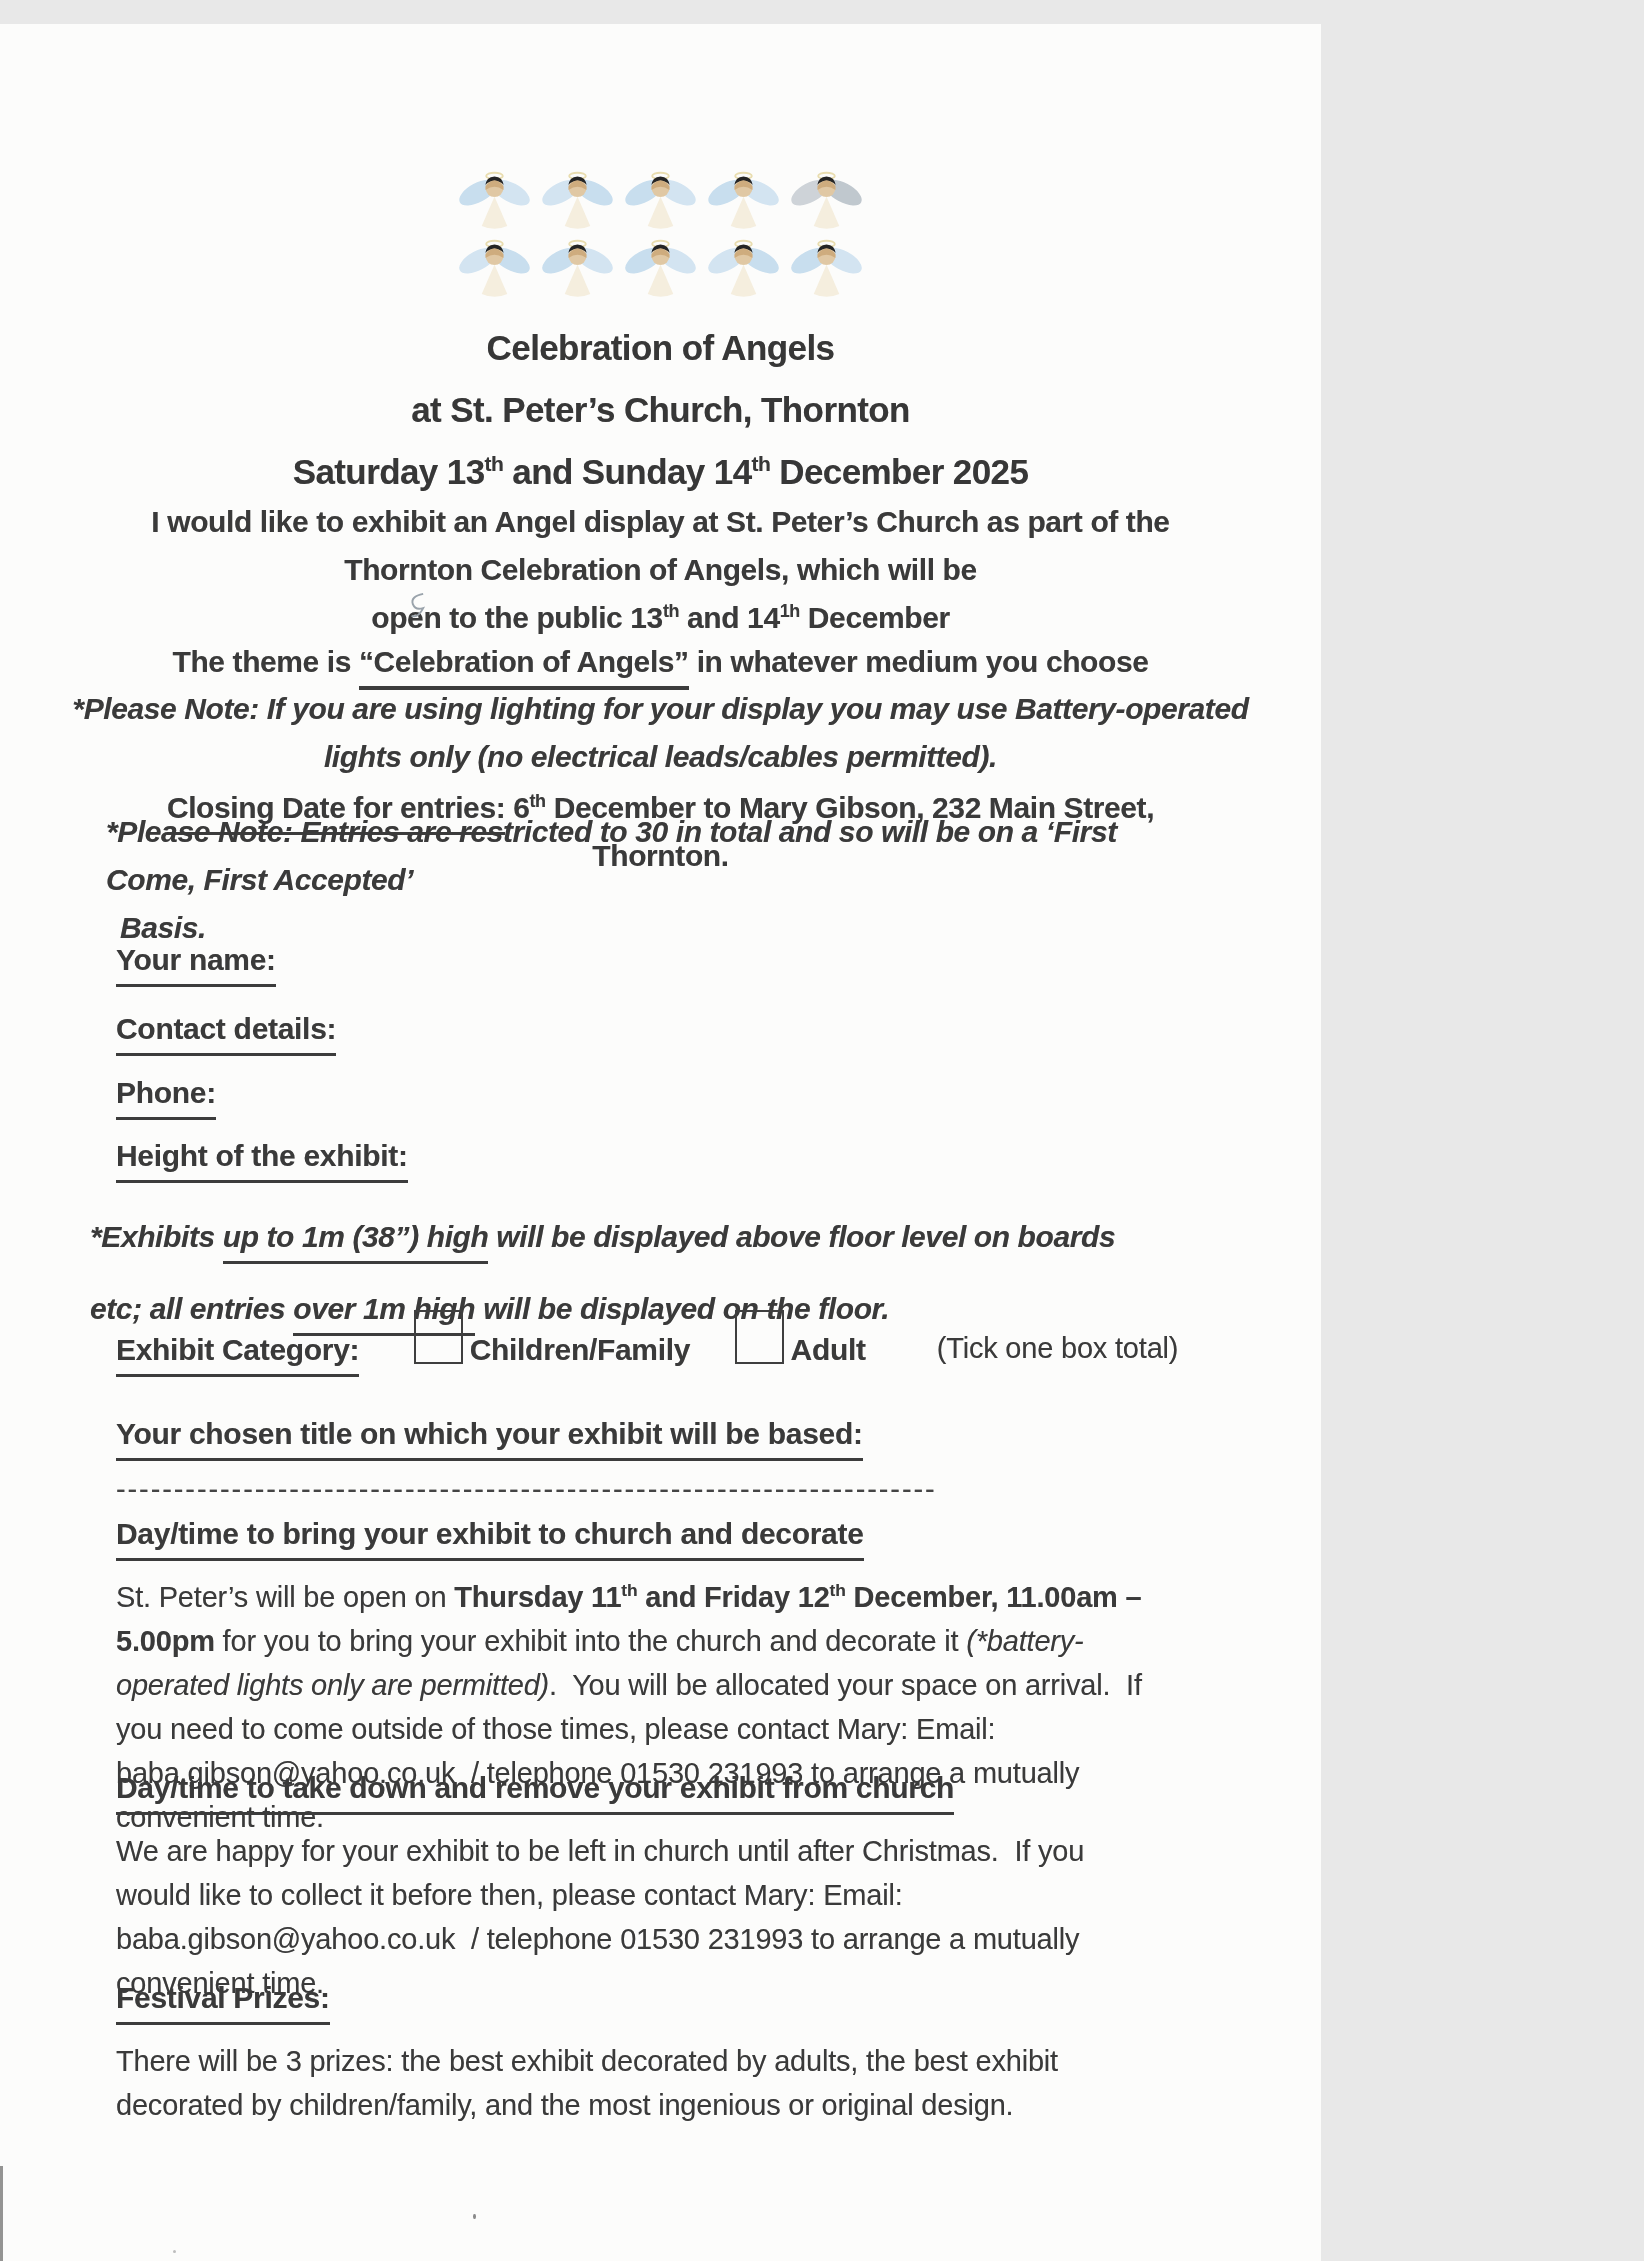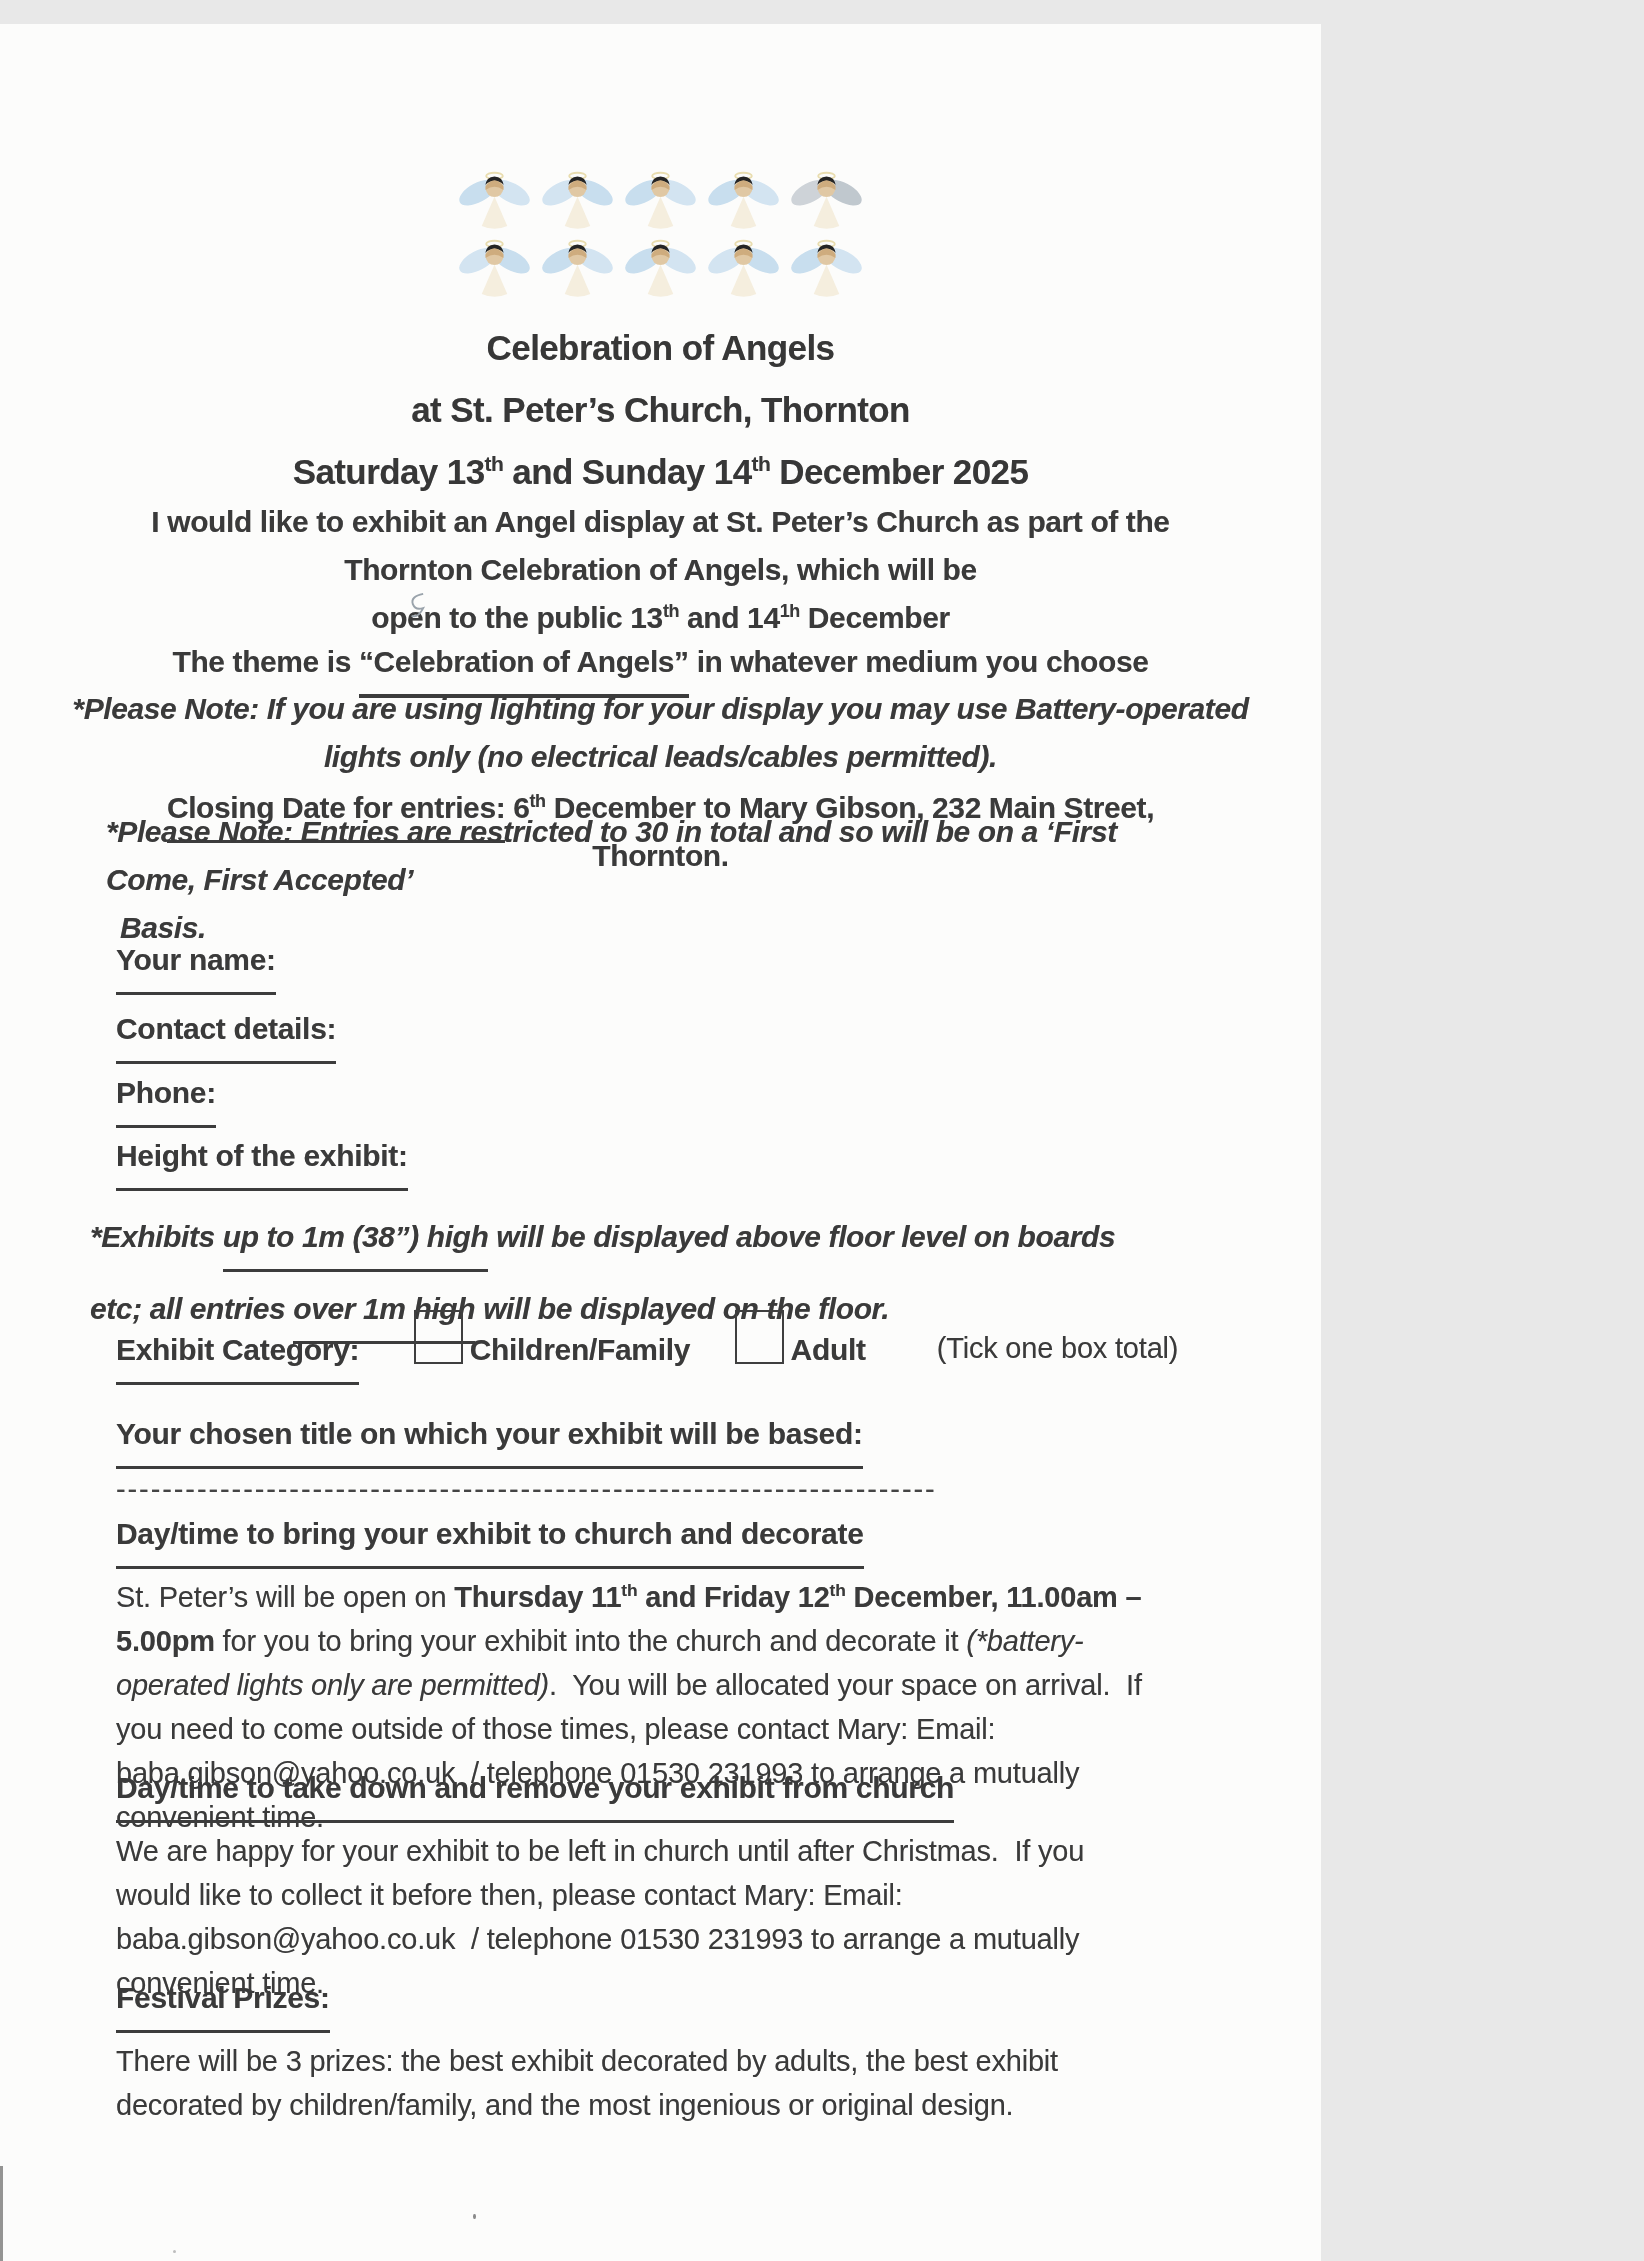--- a/index.html
+++ b/index.html
@@ -12,21 +12,21 @@
     color:#3a3a3a;
     text-shadow:0 0 0.6px rgba(90,90,90,.45);
     margin-top:24px;
   }
   .abs{position:absolute;left:116px;right:161px;}
   .center{left:97px;right:97px;text-align:center;}
   .bold{font-weight:700;}
   .ital{font-style:italic;}
   .para{font-size:29px;line-height:44px;letter-spacing:-0.2px;white-space:pre-wrap;}
   .lbl{font-size:30px;font-weight:700;letter-spacing:-0.3px;}
-  .u-thick{border-bottom:3.9px solid #3c3c3c;padding-bottom:16px;}
+  .u-thick{border-bottom:3.9px solid #3c3c3c;padding-bottom:8px;}
   sup{font-size:60%;vertical-align:super;line-height:0;}
 
   
   .title-line{font-size:35px;line-height:62px;font-weight:700;letter-spacing:-0.6px;color:#373737;}
   .intro-line{font-size:30px;line-height:48px;font-weight:700;letter-spacing:-0.4px;}
 
   
   .angels{position:absolute;top:143px;left:0;right:0;display:flex;flex-direction:column;align-items:center;gap:3.9px;}
   .angel-row{display:flex;gap:3.9px;}
   .angel{width:79px;height:64px;filter:blur(0.5px);opacity:.85;--wing:#bfd9ec;--wing2:#cce0f0;}

